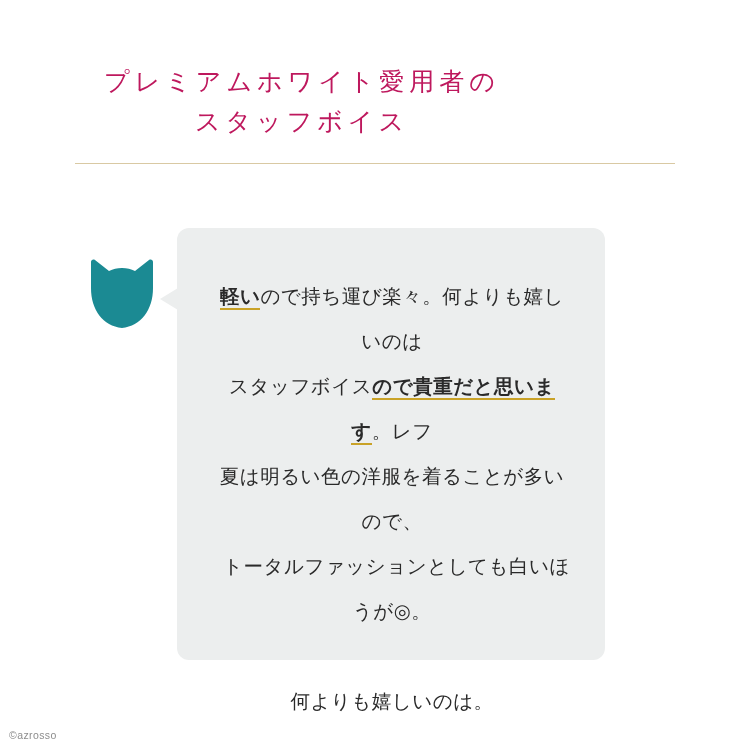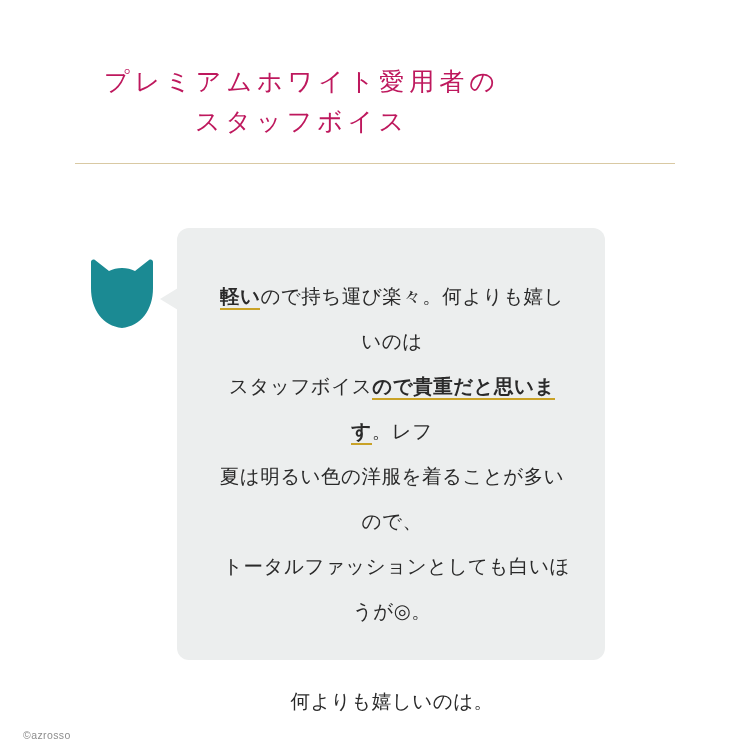--- a/index.html
+++ b/index.html
@@ -110,21 +110,21 @@
     font-weight: bold;
   }
   .indent {
     display: inline-block;
     width: 9px;
   }
 
   
   .credit {
     position: absolute;
-    left: 23px;
+    left: 9px;
     bottom: 9px;
     color: #8d8d8d;
     font-family: "Liberation Sans", sans-serif;
     font-size: 10.5px;
     letter-spacing: 0.4px;
   }
 </style>
 </head>
 <body>
 

